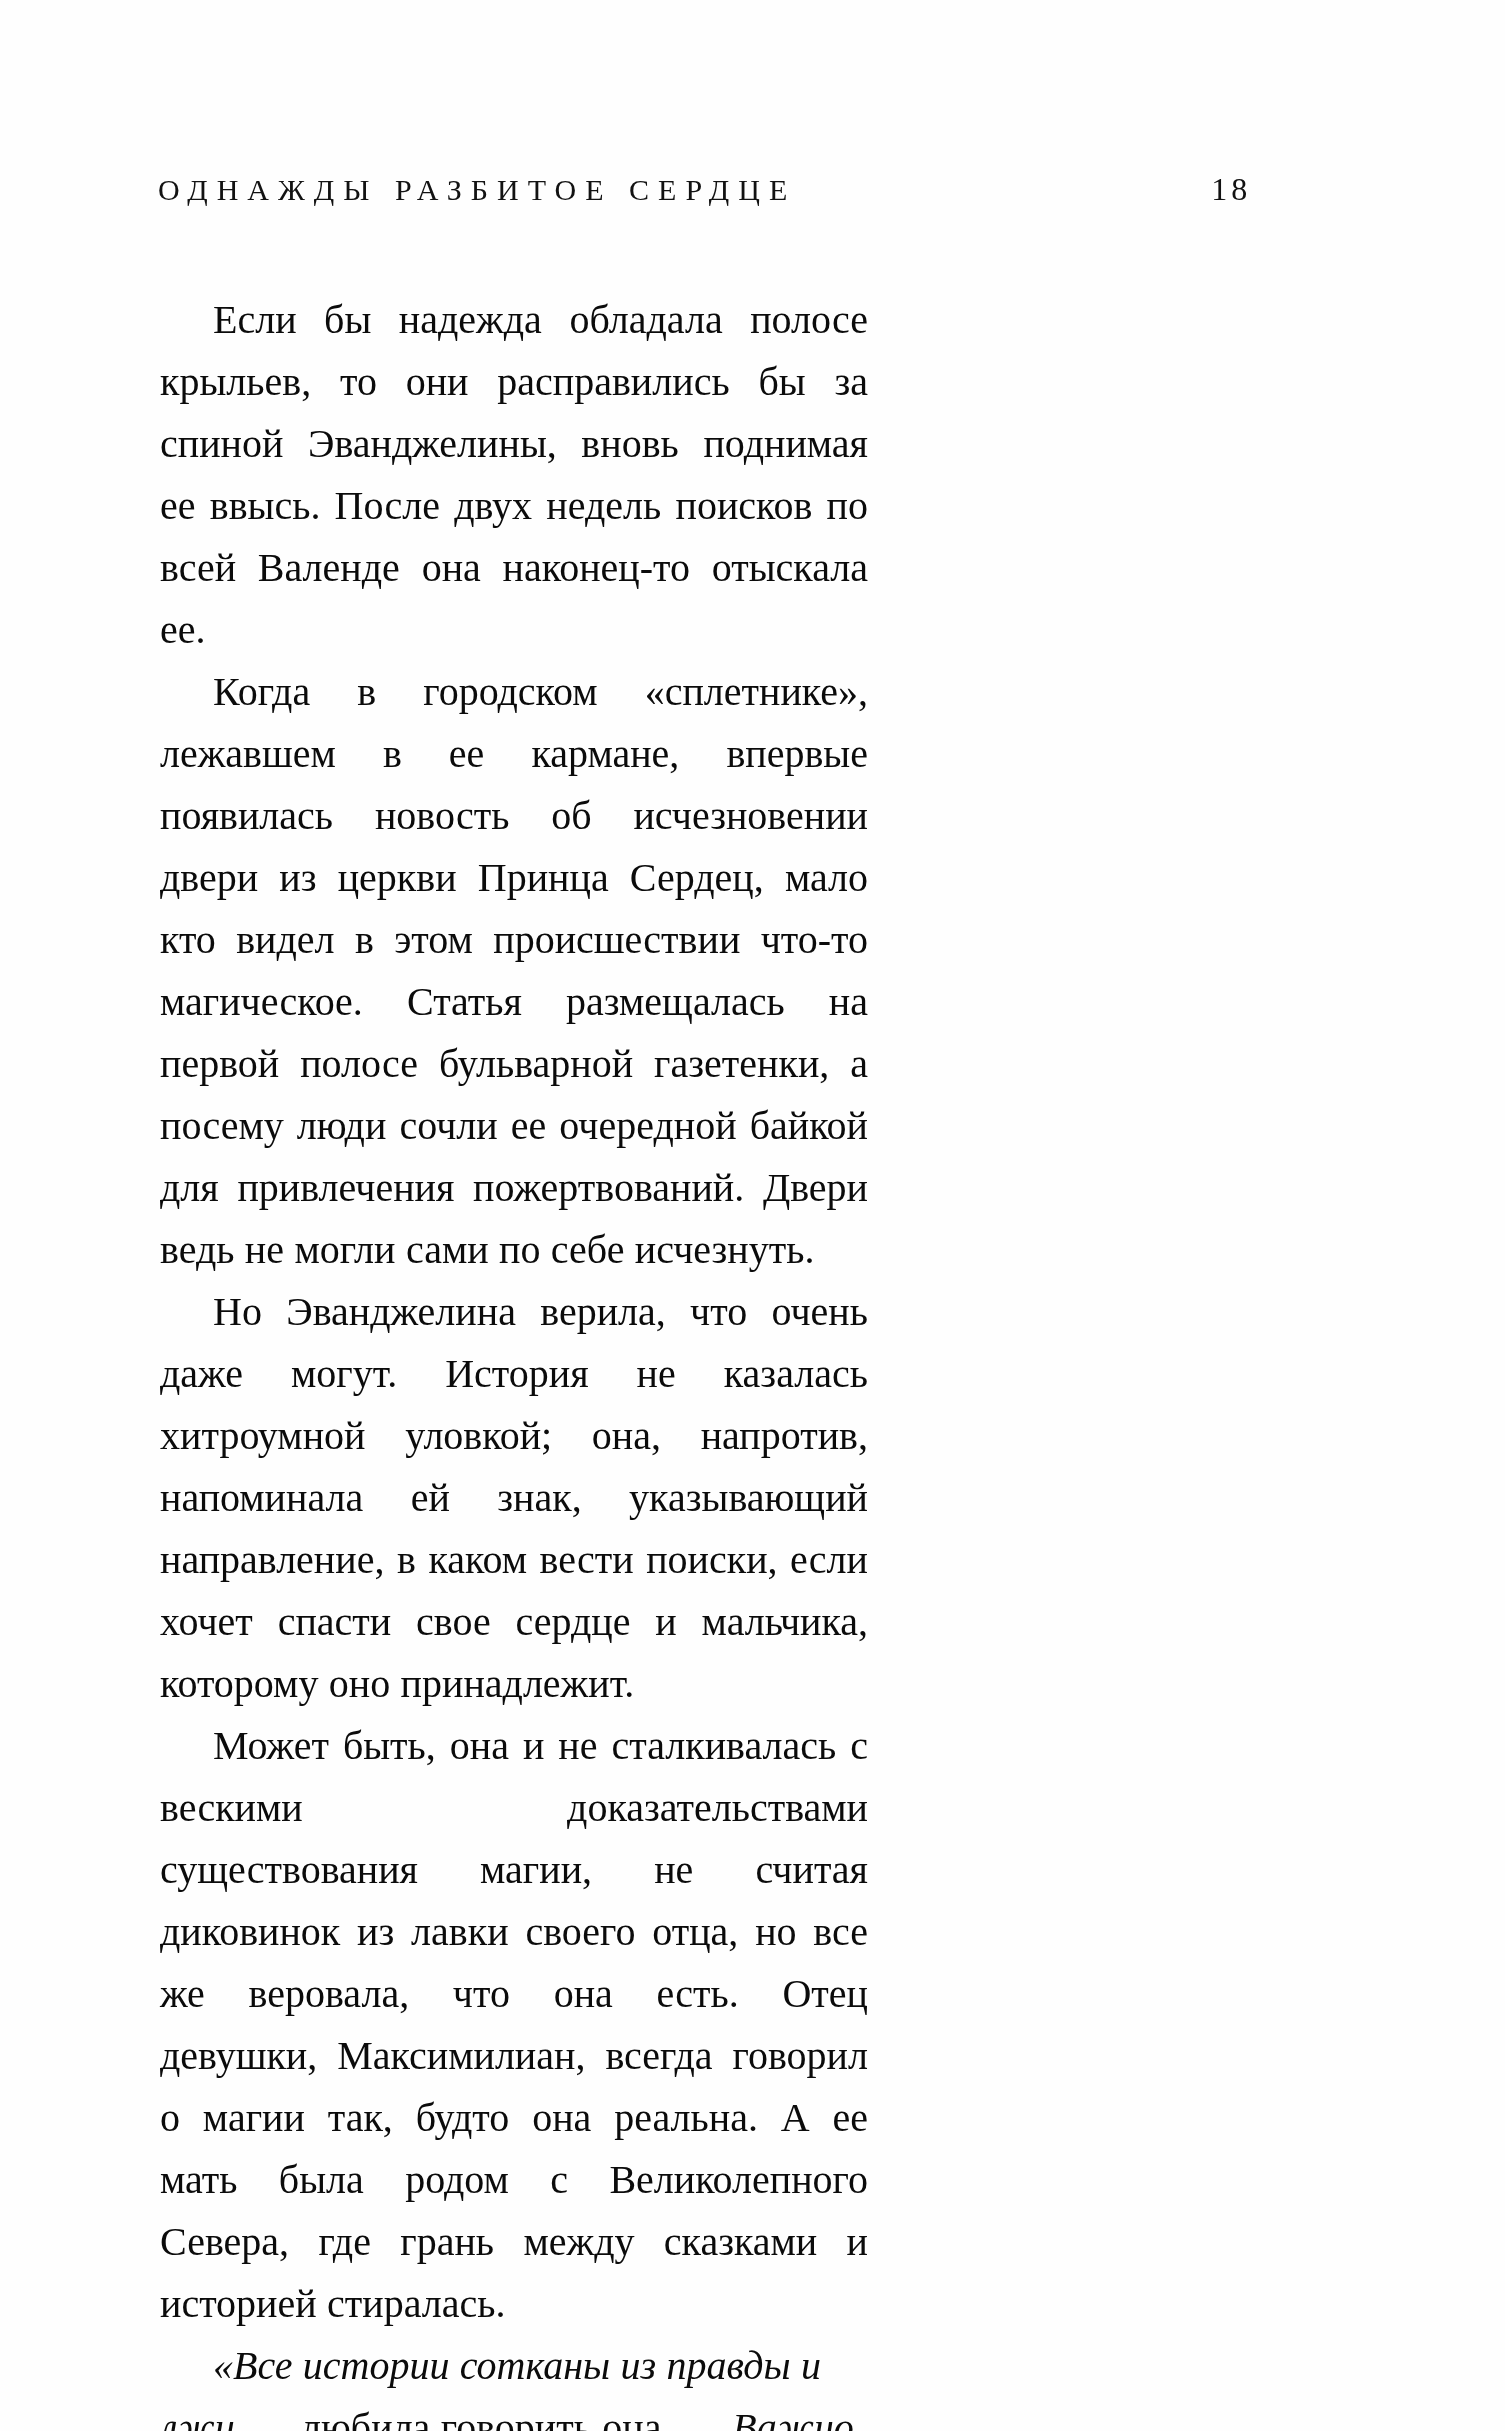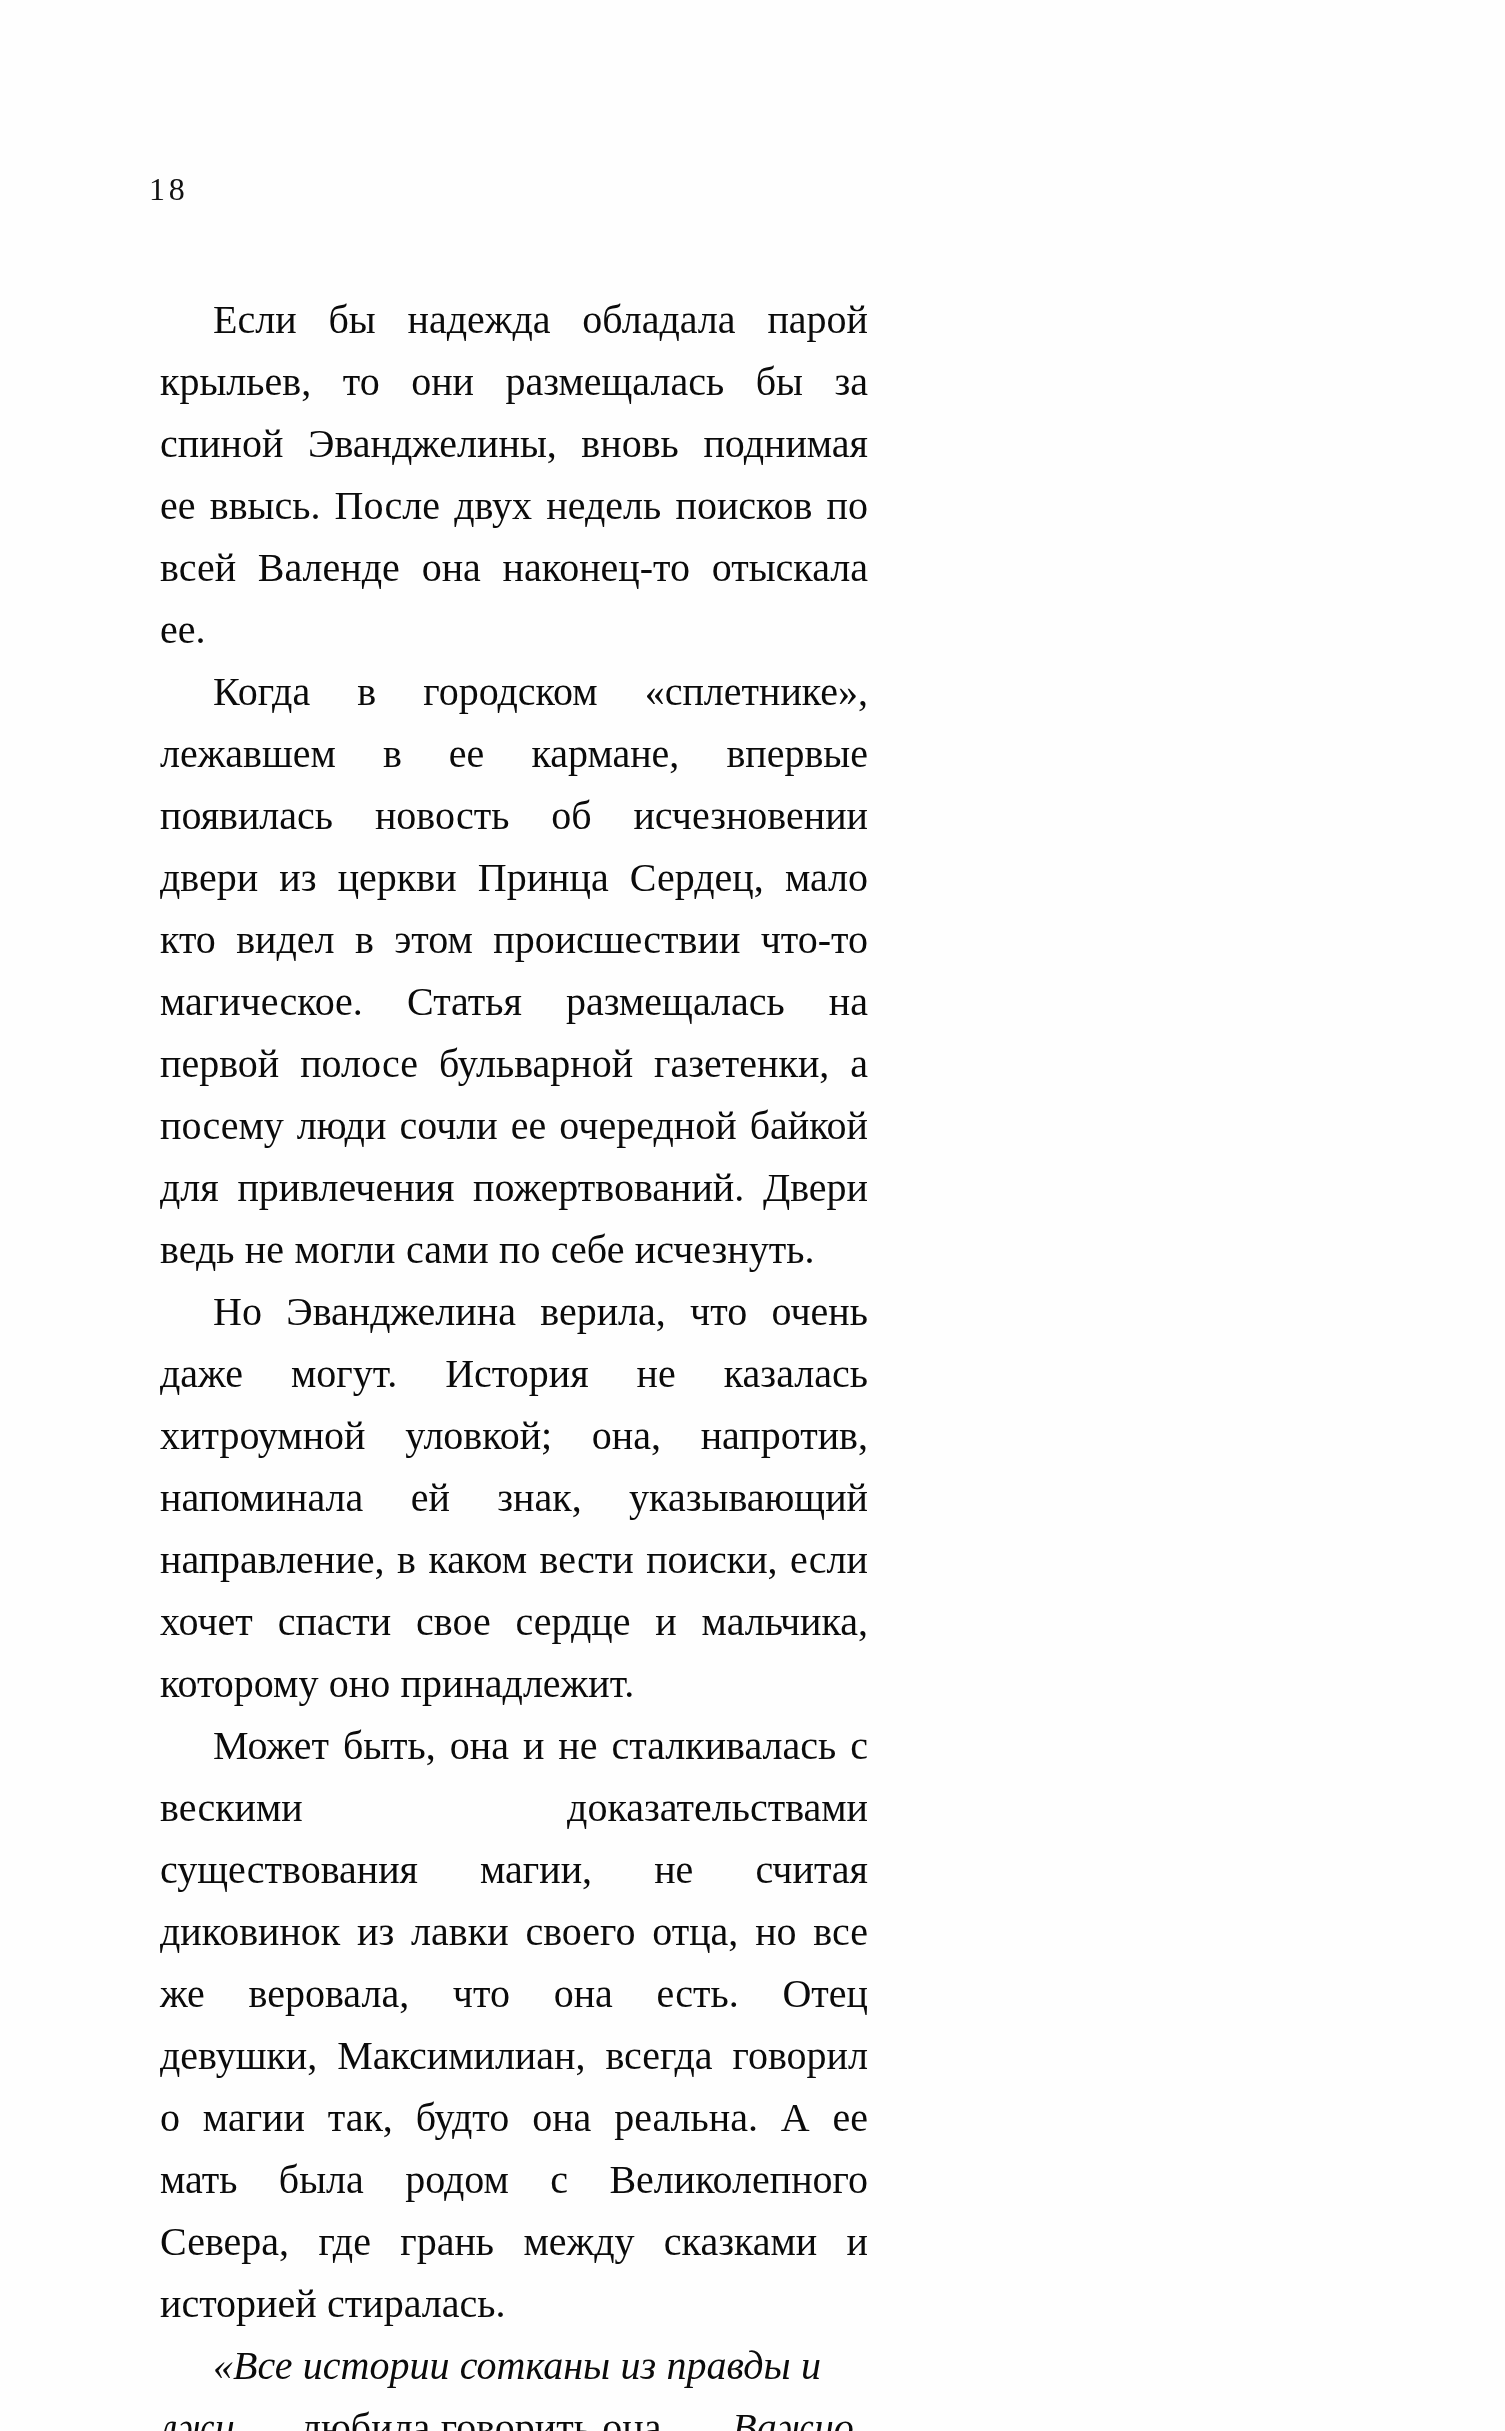--- a/index.html
+++ b/index.html
@@ -81,26 +81,27 @@
   em, .italic {
     font-style: italic;
   }
 </style>
 </head>
 <body>
 
 <div class="page">
 
   <div class="running-head">
+    <div class="running-title">ОДНАЖДЫ РАЗБИТОЕ СЕРДЦЕ</div>
     <div class="folio">18</div>
   </div>
 
   <div class="textblock">
 
-    <p class="para">Если бы надежда обладала парой крыльев, то они размещалась бы за спиной Эванджелины, вновь поднимая ее ввысь. После двух недель поисков по всей Валенде она наконец-то отыскала ее.</p>
+    <p class="para">Если бы надежда обладала полосе крыльев, то они расправились бы за спиной Эванджелины, вновь поднимая ее ввысь. После двух недель поисков по всей Валенде она наконец-то отыскала ее.</p>
 
     <p class="para">Когда в городском «сплетнике», лежавшем в ее кармане, впервые появилась новость об исчезновении двери из церкви Принца Сердец, мало кто видел в этом происшествии что-то магическое. Статья размещалась на первой полосе бульварной газетенки, а посему люди сочли ее очередной байкой для привлечения пожертвований. Двери ведь не могли сами по себе исчезнуть.</p>
 
     <p class="para">Но Эванджелина верила, что очень даже могут. История не казалась хитроумной уловкой; она, напротив, напоминала ей знак, указывающий направление, в каком вести поиски, если хочет спасти свое сердце и мальчика, которому оно принадлежит.</p>
 
     <p class="para">Может быть, она и не сталкивалась с вескими доказательствами существования магии, не считая диковинок из лавки своего отца, но все же веровала, что она есть. Отец девушки, Максимилиан, всегда говорил о магии так, будто она реальна. А ее мать была родом с Великолепного Севера, где грань между сказками и историей стиралась.</p>
 
     <p class="para"><em class="italic">«Все истории сотканы из правды и лжи, —</em><span> любила говорить она. — </span><em class="italic">Важно лишь то, во что веришь ты».</em></p>
 
   </div>

